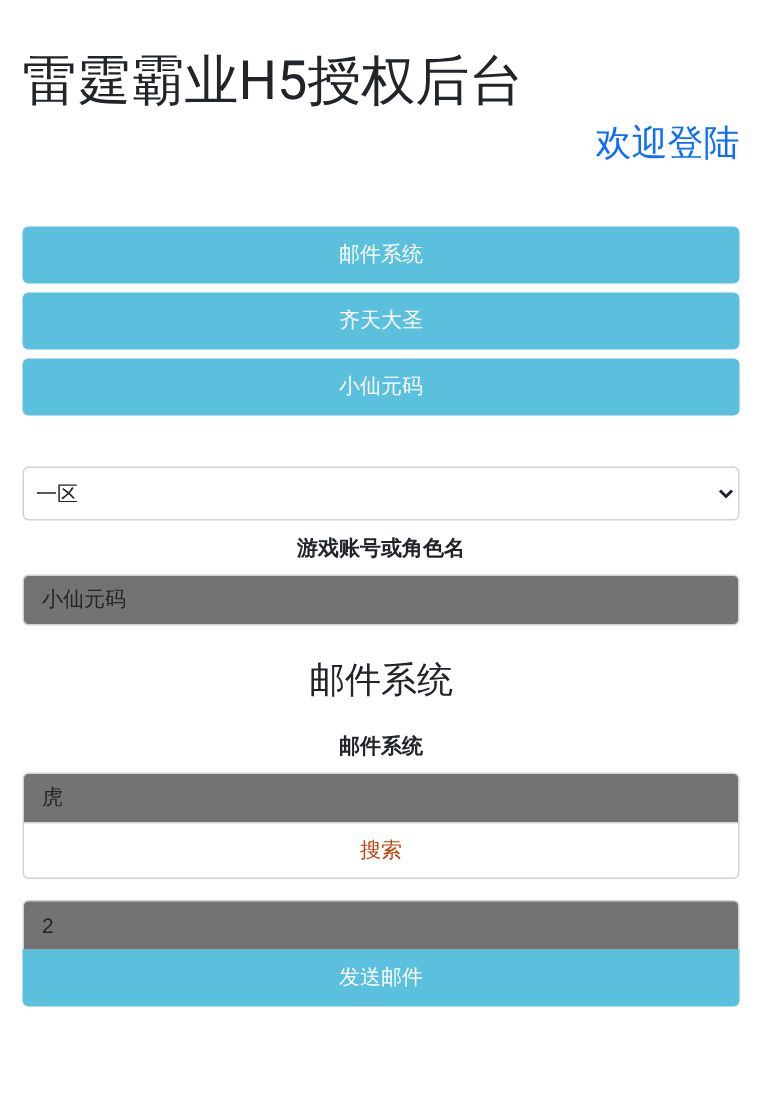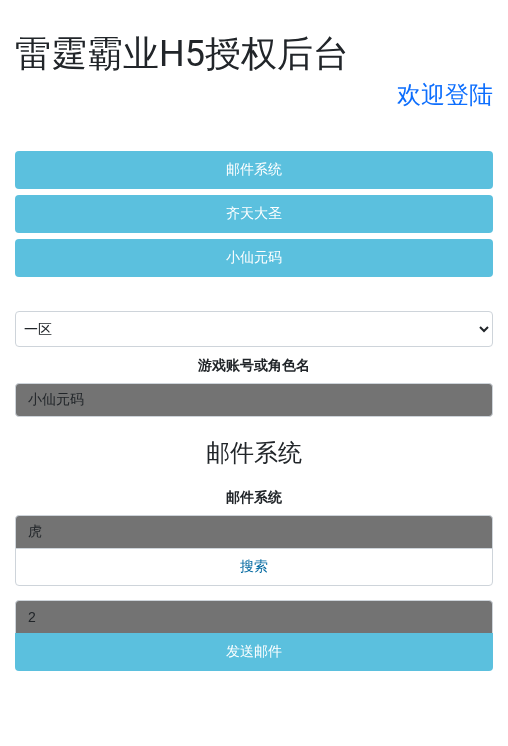--- a/index.html
+++ b/index.html
@@ -40,21 +40,21 @@
       font-size: 14px;
       text-align: center;
       border-radius: 4px;
       cursor: pointer;
       margin-bottom: 6px;
     }
     .btn-outline {
       display: block;
       width: 100%;
       background: #fff;
-      color: #0369a1;
+      color: #c2410c;
       border: 1px solid #ced4da;
       padding: 9px;
       font-size: 14px;
       text-align: center;
       border-radius: 4px;
       cursor: pointer;
     }
     .form-select {
       display: block;
       width: 100%;

